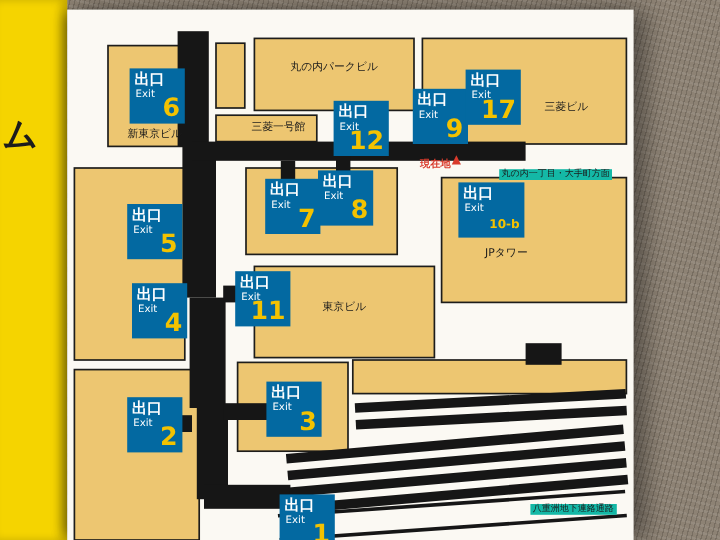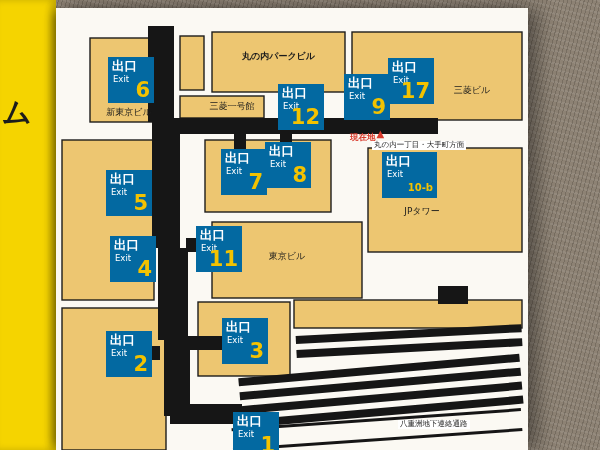--- a/index.html
+++ b/index.html
@@ -21,21 +21,21 @@
   
   .exit-box{position:absolute;width:46px;height:46px;background:#0369a1;z-index:3;}
   .exit-box.wide{width:55px;}
   .ek{position:absolute;top:3px;left:4px;font-size:12.5px;font-weight:bold;color:#ffffff;line-height:1;}
   .ee{position:absolute;top:18px;left:5px;font-size:8.5px;color:#ffffff;line-height:1;}
   .enum{position:absolute;bottom:2px;right:4px;font-size:21px;font-weight:bold;color:#f3c200;line-height:1;}
   .enum.small{font-size:10px;bottom:5px;}
   
   .lbl{position:absolute;z-index:4;font-size:9px;color:#1b1b1b;text-align:center;line-height:1.15;}
   .lbl.sm{font-size:7.5px;}
-  .lbl.boxed{background:#ffffff;padding:0 2px;}
+  .lbl.boxed{background:#14b8a6;padding:0 2px;margin-left:44px;}
   .yah{position:absolute;z-index:4;color:#d93a2b;font-size:8.5px;font-weight:bold;white-space:nowrap;text-align:center;}
   .yah .tri{font-size:10px;position:relative;top:-3px;left:1px;}
 </style>
 </head>
 <body>
 
 <div class="page">
   <div class="wall"></div>
 
   <div class="strip">
@@ -152,21 +152,21 @@
     <span class="ek">出口</span>
     <span class="ee">Exit</span>
     <span class="enum">2</span>
   </div>
   <div class="exit-box" style="left:233px;top:412px;">
     <span class="ek">出口</span>
     <span class="ee">Exit</span>
     <span class="enum">1</span>
   </div>
 
-  <div class="lbl" style="left:212px;top:51px;width:133px;font-weight:bold;">丸の内パークビル</div>
+  <div class="lbl" style="left:212px;top:51px;width:133px;">丸の内パークビル</div>
   <div class="lbl" style="left:180px;top:101px;width:104px;">三菱一号館</div>
   <div class="lbl" style="left:90px;top:107px;width:78px;">新東京ビル</div>
   <div class="lbl" style="left:436px;top:85px;width:72px;">三菱ビル</div>
   <div class="lbl" style="left:386px;top:206px;width:72px;">JPタワー</div>
   <div class="lbl" style="left:240px;top:251px;width:94px;">東京ビル</div>
   <div class="lbl sm boxed" style="left:398px;top:420px;">八重洲地下連絡通路</div>
   <div class="lbl sm boxed" style="left:372px;top:141px;">丸の内一丁目・大手町方面</div>
 
   <div class="yah" style="left:350px;top:131px;">
     <span>現在地</span><span class="tri">▲</span>

